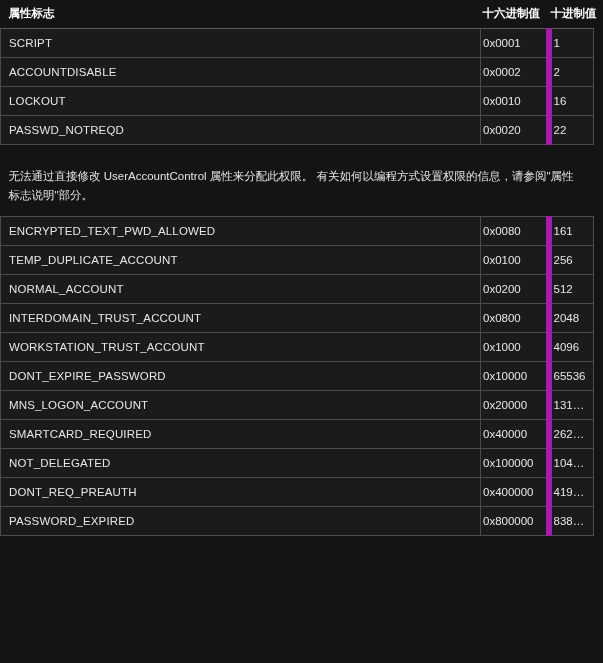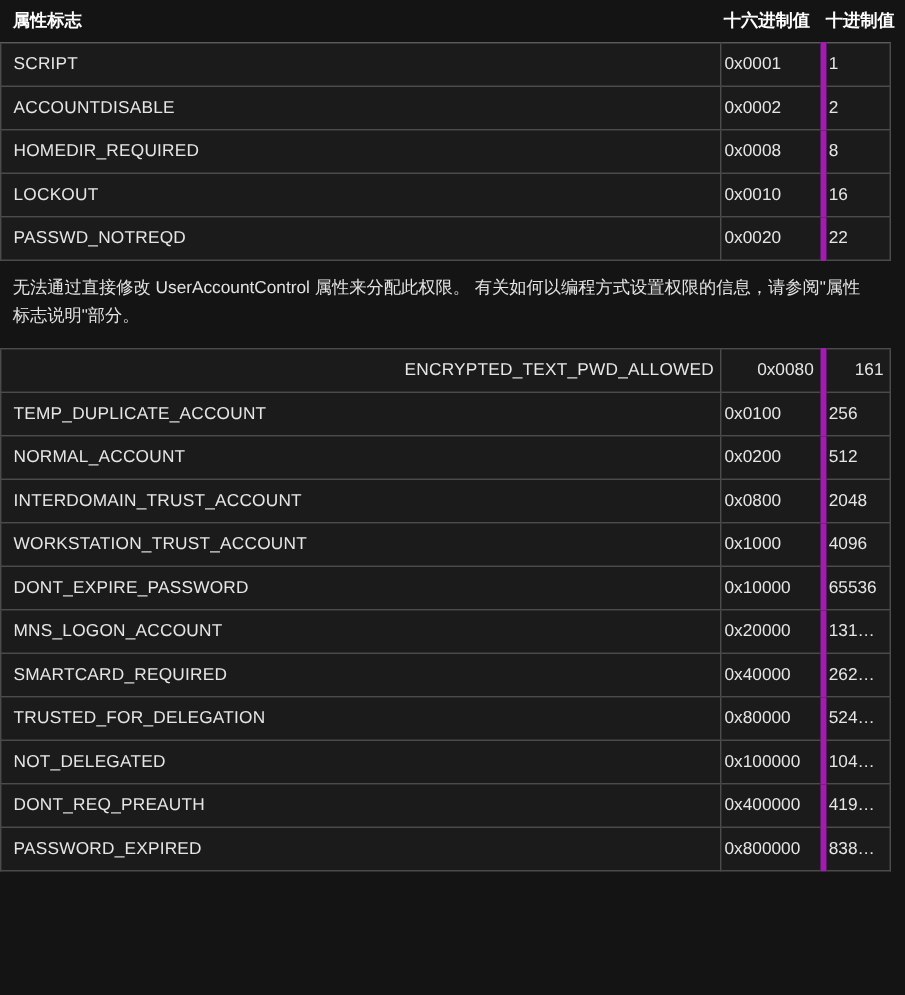--- a/index.html
+++ b/index.html
@@ -65,42 +65,41 @@
   }
 
   tbody td.cell-flag {
     border-left: 1px solid #4b4b4b;
     border-right: 1px solid #4b4b4b;
     letter-spacing: 0.15px;
     margin-top: 40px;
   }
   tbody td.cell-hex {
     padding-left: 2px;
-    border-right: 4px solid #a21caf;
+    border-right: 6px solid #a21caf;
   }
   tbody td.cell-dec {
     padding-left: 2px;
     border-right: 1px solid #4b4b4b;
   }
 
   tbody tr.note-row td {
     background: #141414;
     border-left: none;
     border-right: none;
     border-bottom: 1px solid #4b4b4b;
-    padding: 9px 12px 11px 8px;
+    padding: 22px 12px 11px 8px;
     line-height: 1.65;
     white-space: normal;
     color: #e3e3e3;
     font-size: 11.5px;
     margin-top: 32px;
   }
   tbody tr.note-row + tr td {
     border-top: none;
-    text-align: right;
   }
   tbody tr.note-row td .note-text {
     display: block;
   }
 </style>
 </head>
 <body>
 
 <div class="page">
   <table class="flags-table">
@@ -122,25 +121,20 @@
         <td class="cell-flag">SCRIPT</td>
         <td class="cell-hex">0x0001</td>
         <td class="cell-dec">1</td>
       </tr>
       <tr>
         <td class="cell-flag">ACCOUNTDISABLE</td>
         <td class="cell-hex">0x0002</td>
         <td class="cell-dec">2</td>
       </tr>
       <tr>
-        <td class="cell-flag">HOMEDIR_REQUIRED</td>
-        <td class="cell-hex">0x0008</td>
-        <td class="cell-dec">8</td>
-      </tr>
-      <tr>
         <td class="cell-flag">LOCKOUT</td>
         <td class="cell-hex">0x0010</td>
         <td class="cell-dec">16</td>
       </tr>
       <tr>
         <td class="cell-flag">PASSWD_NOTREQD</td>
         <td class="cell-hex">0x0020</td>
         <td class="cell-dec">22</td>
       </tr>
 
@@ -184,25 +178,20 @@
         <td class="cell-flag">MNS_LOGON_ACCOUNT</td>
         <td class="cell-hex">0x20000</td>
         <td class="cell-dec">131072</td>
       </tr>
       <tr>
         <td class="cell-flag">SMARTCARD_REQUIRED</td>
         <td class="cell-hex">0x40000</td>
         <td class="cell-dec">262144</td>
       </tr>
       <tr>
-        <td class="cell-flag">TRUSTED_FOR_DELEGATION</td>
-        <td class="cell-hex">0x80000</td>
-        <td class="cell-dec">524288</td>
-      </tr>
-      <tr>
         <td class="cell-flag">NOT_DELEGATED</td>
         <td class="cell-hex">0x100000</td>
         <td class="cell-dec">1048576</td>
       </tr>
       <tr>
         <td class="cell-flag">DONT_REQ_PREAUTH</td>
         <td class="cell-hex">0x400000</td>
         <td class="cell-dec">4194304</td>
       </tr>
       <tr>

